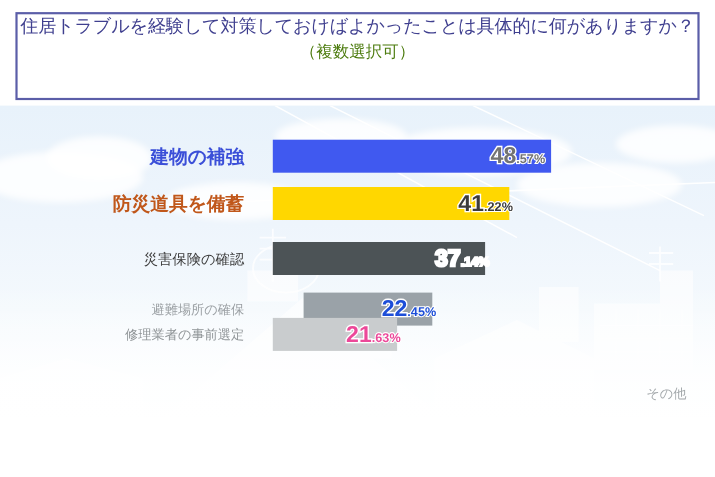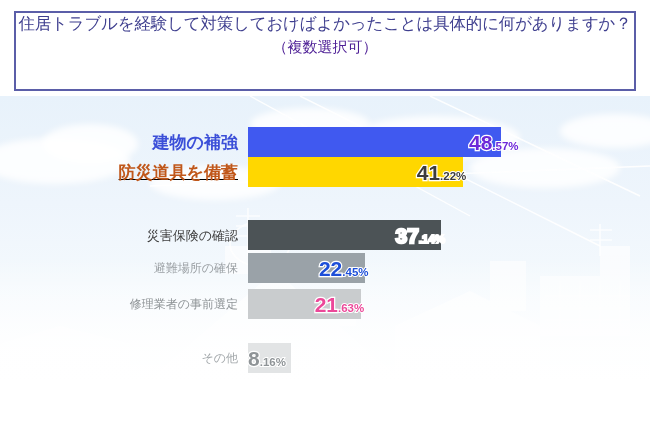--- a/index.html
+++ b/index.html
@@ -49,30 +49,30 @@
     border: 2px solid #5b5ea8;
     background: #ffffff;
     display: flex; flex-direction: column;
     align-items: center; justify-content: flex-start;
     gap: 3px;
   }
   .title-line1 {
     font-size: 16.5px; color: #3f3f8f; font-weight: 400;
     letter-spacing: -0.2px; white-space: nowrap;
   }
-  .title-line2 { font-size: 15px; color: #4c1d95; }
+  .title-line2 { font-size: 15px; color: #4d7c0f; }
 
   
   .chart { position: absolute; left: 0; top: 118px; width: 650px; height: 245px; }
   .row {
     position: absolute; left: 0; width: 650px; height: 34px;
     display: flex; align-items: center;
   }
   .row-label {
-    width: 248px; text-align: right; padding-right: 10px;
+    width: 248px; text-align: right; padding-right: 26px;
     white-space: nowrap; line-height: 1;
   }
   .bar-wrap { position: relative; height: 34px; flex: 1; }
   .bar {
     position: absolute; left: 0; top: 50%; transform: translateY(-50%);
     height: 30px;
   }
   .val {
     position: absolute; top: 50%; transform: translateY(-50%);
     white-space: nowrap; line-height: 1;
@@ -140,57 +140,53 @@
   <div class="title-box">
     <div class="title-line1">住居トラブルを経験して対策しておけばよかったことは具体的に何がありますか？</div>
     <div class="title-line2">（複数選択可）</div>
   </div>
 
   <div class="chart" id="chart">
       <div class="row" style="top: 7px;">
         <div class="row-label" style="color: rgb(59, 79, 216); font-size: 17px; font-weight: 700;">建物の補強</div>
         <div class="bar-wrap">
           <div class="bar" style="width: 253px; background: rgb(64, 89, 240);"></div>
-          <div class="val" style="color: #6d28d9; left: 221px;"><span class="big">48</span><span class="small">.57%</span></div>
+          <div class="val" style="color: #737373; left: 198px;"><span class="big">48</span><span class="small">.57%</span></div>
         </div>
       </div>
-      <div class="row" style="top: 37px; text-decoration: underline;">
+      <div class="row" style="top: 50px;">
         <div class="row-label" style="color: rgb(192, 87, 26); font-size: 17px; font-weight: 700;">防災道具を備蓄</div>
         <div class="bar-wrap">
           <div class="bar" style="width: 214.714px; background: rgb(255, 215, 0);"></div>
           <div class="val" style="color: rgb(60, 60, 60); left: 168.714px;"><span class="big">41</span><span class="small">.22%</span></div>
         </div>
       </div>
       <div class="row" style="top: 100px;">
         <div class="row-label" style="color: rgb(60, 60, 60); font-size: 13px; font-weight: 400;">災害保険の確認</div>
         <div class="bar-wrap">
           <div class="bar" style="width: 193.461px; background: rgb(76, 83, 86);"></div>
           <div class="val" style="color: rgb(255, 255, 255); left: 147.461px;"><span class="big">37</span><span class="small">.14%</span></div>
         </div>
       </div>
-      <div class="row" style="top: 133px;">
+      <div class="row" style="top: 146px; gap: 28px;">
         <div class="row-label" style="color: rgb(154, 159, 163); font-size: 12px; font-weight: 400;">避難場所の確保</div>
         <div class="bar-wrap">
           <div class="bar" style="width: 116.942px; background: rgb(154, 162, 168);"></div>
           <div class="val" style="color: #1d4ed8; left: 70.9415px;"><span class="big">22</span><span class="small">.45%</span></div>
         </div>
       </div>
       <div class="row" style="top: 169px;">
         <div class="row-label" style="color: rgb(143, 148, 151); font-size: 12px; font-weight: 400; text-align: right;">修理業者の事前選定</div>
         <div class="bar-wrap">
           <div class="bar" style="width: 112.67px; background: rgb(201, 204, 206);"></div>
           <div class="val" style="color: #ec4899; left: 66.6702px;"><span class="big">21</span><span class="small">.63%</span></div>
         </div>
       </div>
       <div class="row" style="top: 223px; justify-content: flex-end;">
         <div class="row-label" style="color: rgb(163, 168, 171); font-size: 12px; font-weight: 400;">その他</div>
-        <div class="bar-wrap">
-          <div class="bar" style="width: 42.5053px; background: rgb(226, 228, 229);"></div>
-          <div class="val" style="color: rgb(143, 148, 151); left: 0px;"><span class="big">8</span><span class="small">.16%</span></div>
-        </div>
       </div>
     </div>
 
   <div class="footer">
     
 
     
 
     
   </div>

